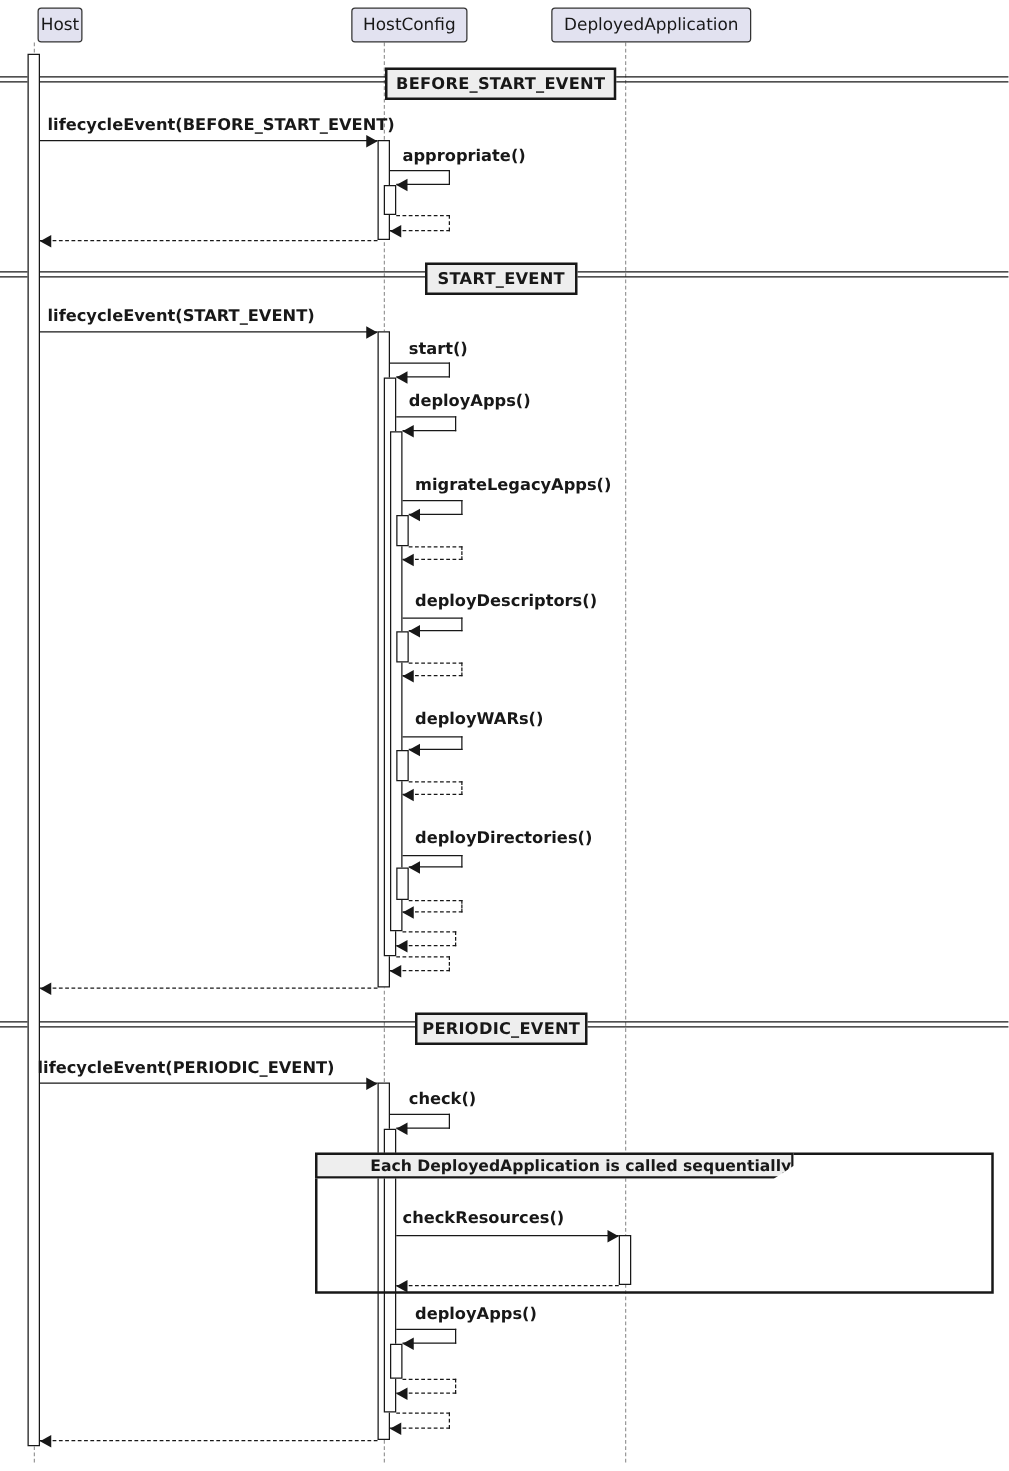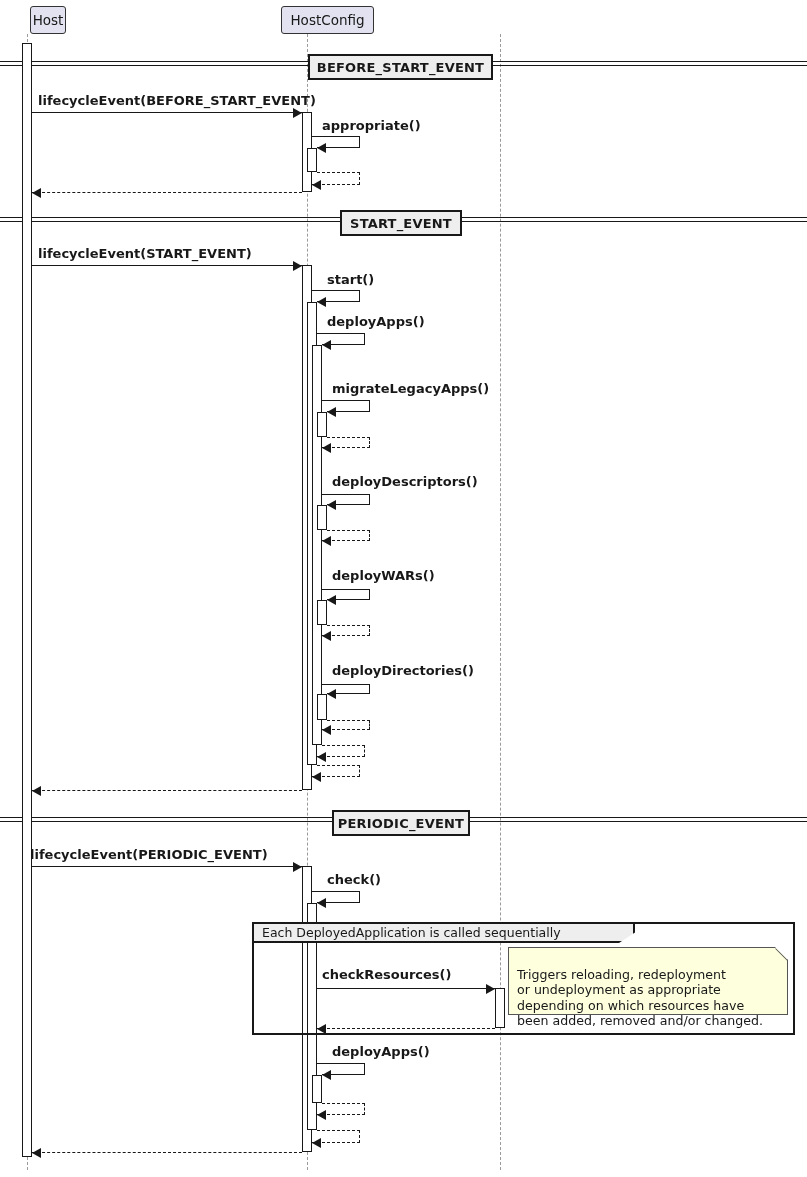--- a/index.html
+++ b/index.html
@@ -44,22 +44,22 @@
   .ret  .t{left:5px;right:0;} .ret  .b{left:0;right:0;}     .ret  .ah{left:0;}
   .ret .t,.ret .b{border-top-style:dashed;} .ret .v{border-right-style:dashed;}
 
   
   .lbl{position:absolute;font-size:13px;white-space:nowrap;z-index:6;font-weight:bold;}
 
   
   .group{position:absolute;border:2px solid #181818;box-sizing:border-box;z-index:4;}
   .group-header{position:absolute;left:-2px;top:-2px;width:383px;height:21px;box-sizing:border-box;
                 background:#EEEEEE;border:2px solid #181818;display:flex;align-items:center;
-                padding-left:8px;font-weight:normal;font-size:12.5px;
-                clip-path:polygon(0 0,100% 0,100% 50%,calc(100% - 16px) 100%,0 100%);}
+                padding-left:8px;font-weight:bold;font-size:12.5px;
+                clip-path:polygon(0 0,100% 0,100% 50%,calc(100% - 16px) 100%,0 100%);justify-content:flex-end;}
 
   
   .note{position:absolute;background:#FEFFDD;border:1px solid #555;box-sizing:border-box;
         font-size:12.6px;line-height:15.5px;padding:3px 8px;white-space:pre-line;z-index:7;}
   .note::before{content:"";position:absolute;top:-1px;right:-1px;width:0;height:0;
         border-top:13px solid #fff;border-left:13px solid transparent;}
   .note::after{content:"";position:absolute;top:5.5px;right:-2.5px;width:17px;height:0;
         border-top:1px solid #555;transform:rotate(45deg);}
 </style>
 </head>
@@ -70,20 +70,23 @@
   <div class="lifeline" style="left:27px;top:34px;height:1136px"></div>
   <div class="lifeline" style="left:307px;top:34px;height:1136px"></div>
   <div class="lifeline" style="left:500px;top:34px;height:1136px"></div>
 
   <div class="participant" style="left:10px;top:6px;width:36px">
     <span>Host</span>
   </div>
   <div class="participant" style="left:261px;top:6px;width:93px">
     <span>HostConfig</span>
   </div>
+  <div class="participant" style="left:421px;top:6px;width:160px">
+    <span>DeployedApplication</span>
+  </div>
 
   <div class="divider-line" style="top:61px"></div>
   <div class="divider-line" style="top:217px"></div>
   <div class="divider-line" style="top:817px"></div>
 
   <div class="divider-label" style="left:308px;top:54px;width:185px">
     <span>BEFORE_START_EVENT</span>
   </div>
   <div class="divider-label" style="left:340px;top:210px;width:122px">
     <span>START_EVENT</span>
@@ -244,26 +247,20 @@
 
   <span class="lbl" style="left:322px;top:967px">checkResources()</span>
   <div class="msg" style="left:317px;top:988px;width:178px">
       <i class="ah-r"></i>
     </div>
   <div class="bar" style="left:495px;top:988px;height:40px"></div>
   <div class="msg dashed" style="left:317px;top:1028px;width:178px">
       <i class="ah-l"></i>
     </div>
 
-  <div class="note" style="left:508px;top:947px;width:280px;height:68px">
-    <span>Triggers reloading, redeployment
-or undeployment as appropriate
-depending on which resources have
-been added, removed and/or changed.</span>
-  </div>
 
   <span class="lbl" style="left:332px;top:1044px">deployApps()</span>
   <div class="self call" style="left:317px;top:1063px;width:48px;height:12px">
     <i class="t"></i>
       <i class="v"></i>
       <i class="b"></i>
       <i class="ah"></i>
   </div>
   <div class="bar" style="left:312px;top:1075px;height:28px"></div>
   <div class="self ret" style="left:317px;top:1103px;width:48px;height:12px">

